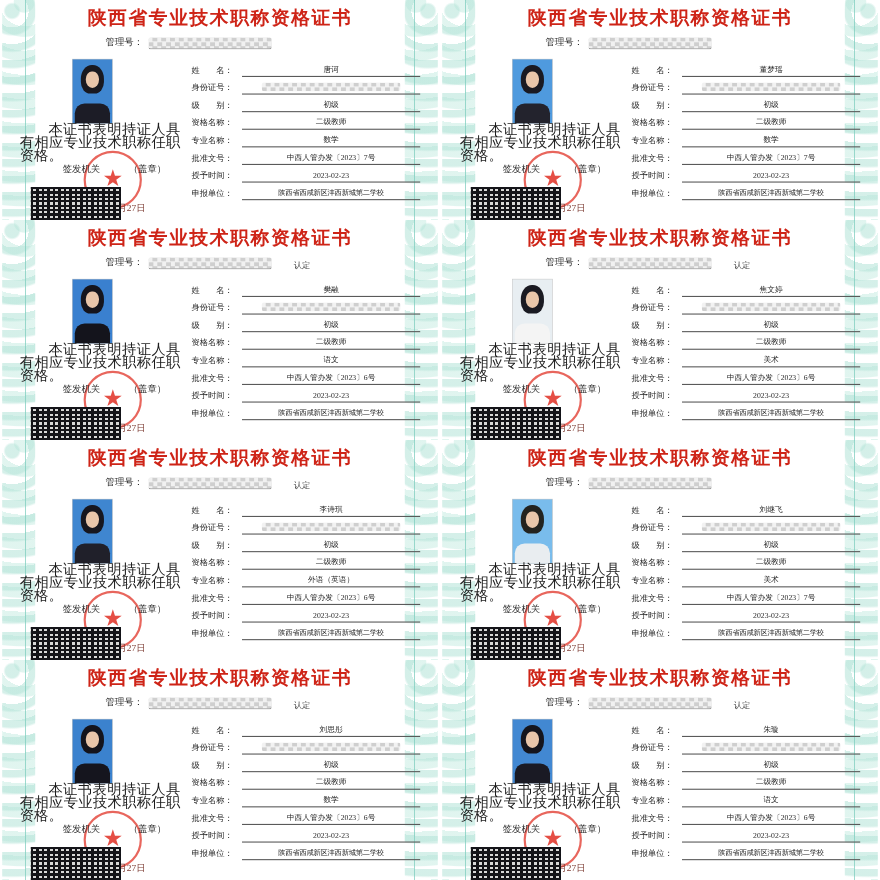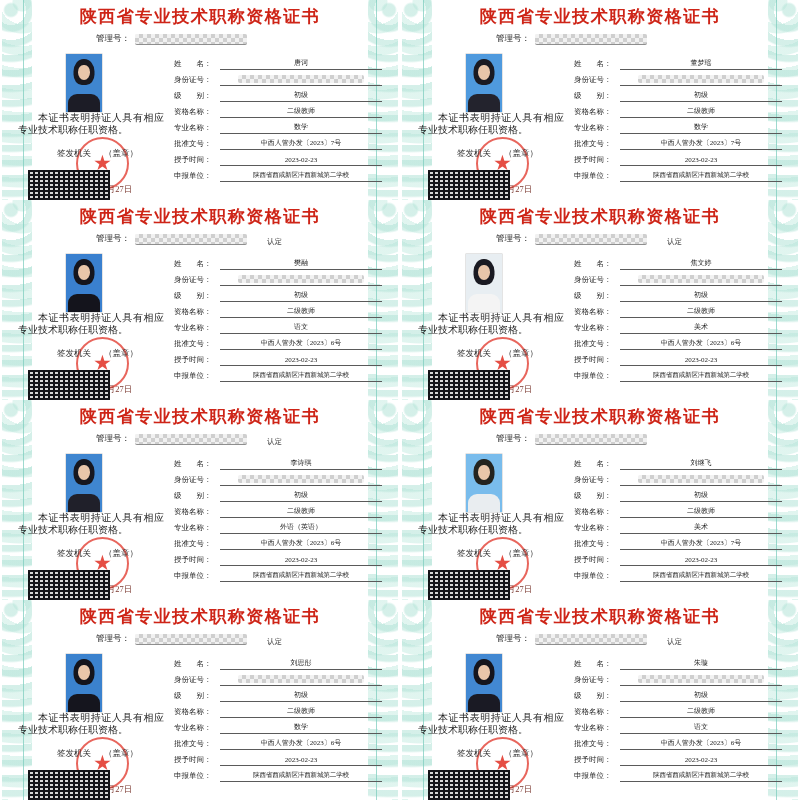--- a/index.html
+++ b/index.html
@@ -47,33 +47,33 @@
   .photo{
     position:absolute;left:66px;top:54px;width:36px;height:58px;
     background:var(--pbg,#3c85d2);overflow:hidden;box-shadow:0 0 0 .5px #c9c9c9;
   }
   .photo .hair{position:absolute;left:50%;top:5px;transform:translateX(-50%);width:21px;height:26px;background:var(--hair,#1a1a22);border-radius:48% 48% 40% 40%;}
   .photo .face{position:absolute;left:50%;top:11px;transform:translateX(-50%);width:12px;height:15px;background:#e9c6aa;border-radius:46% 46% 50% 50%;}
   .photo .torso{position:absolute;bottom:-2px;left:50%;transform:translateX(-50%);width:32px;height:20px;background:var(--shirt,#20202a);border-radius:9px 9px 0 0;}
 
   .note{
     position:absolute;left:18px;top:112px;width:146px;
-    font-size:10px;line-height:11.5px;color:#1d1d1d;text-indent:2em;
+    font-size:13px;line-height:11.5px;color:#1d1d1d;text-indent:2em;
     font-family:"Liberation Serif", serif;text-align:justify;
   }
 
   .seal{
     position:absolute;left:76px;top:137px;width:49px;height:49px;
     border:2.5px solid rgba(226,59,48,.78);border-radius:50%;
     display:flex;align-items:center;justify-content:center;
     mix-blend-mode:multiply;pointer-events:none;
   }
   .seal .star{color:rgba(226,59,48,.9);font-size:21px;line-height:1;transform:translateY(-1px);}
 
-  .issuer{position:absolute;left:57px;top:148px;display:flex;gap:13px;font-size:8.5px;color:#2e2e2e;font-family:Liberation Sans, sans-serif;}
+  .issuer{position:absolute;left:57px;top:148px;display:flex;gap:26px;font-size:8.5px;color:#2e2e2e;font-family:Liberation Sans, sans-serif;}
   .issue-date{position:absolute;left:77px;top:184px;font-size:8.5px;color:#7c3a31;font-family:"Liberation Serif", serif;}
 
   .qr{
     position:absolute;left:28px;bottom:0;width:82px;height:30px;
     background-color:#d8d8d8;
     background-image:
       repeating-linear-gradient(0deg,#15151a 0 2px,rgba(0,0,0,0) 2px 4px),
       repeating-linear-gradient(90deg,#101014 0 2px,#d8d8d8 2px 5px);
   }
 

